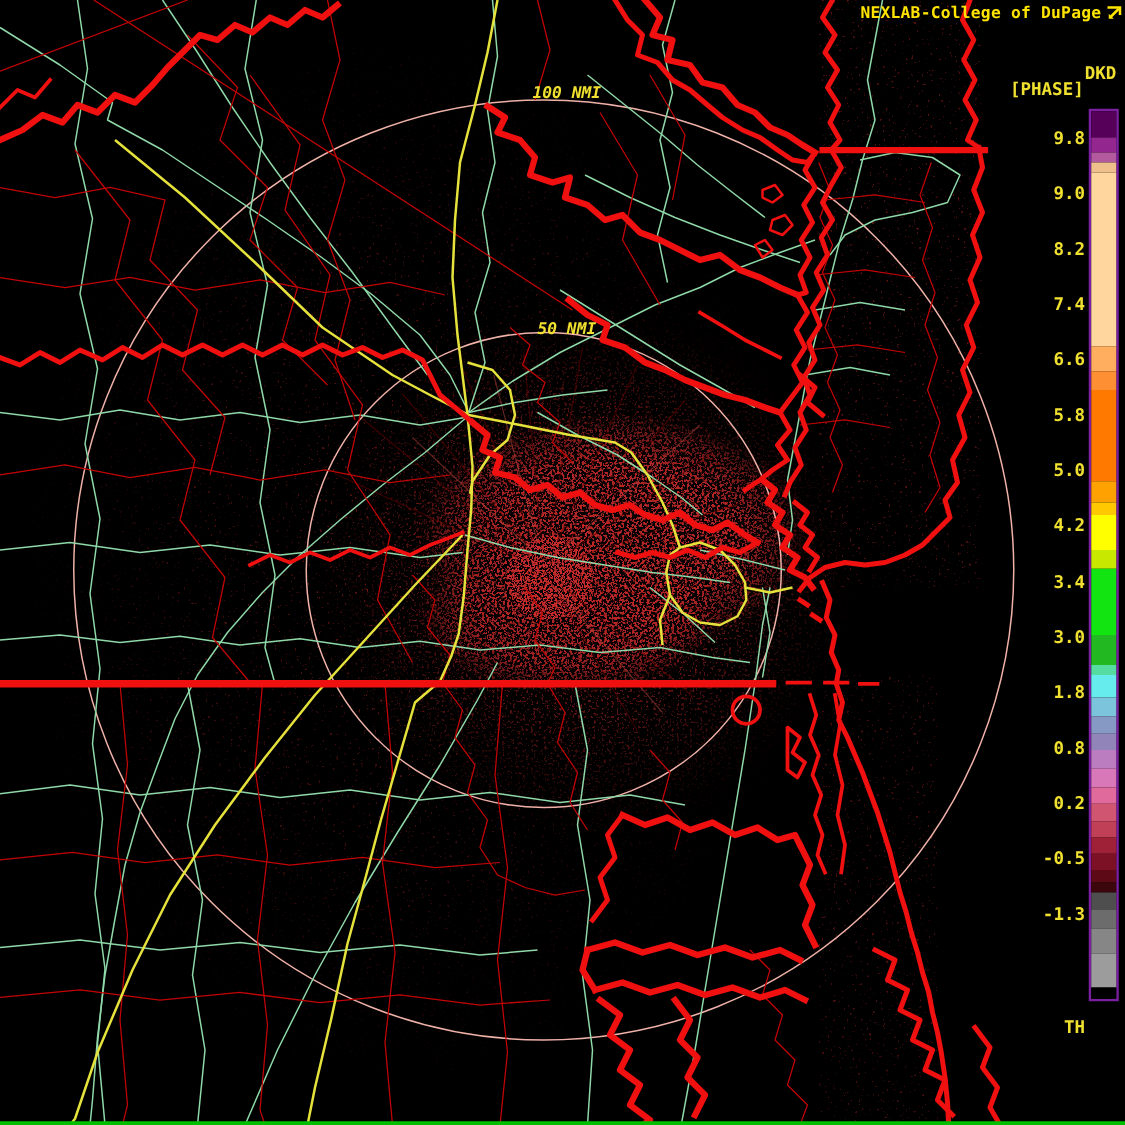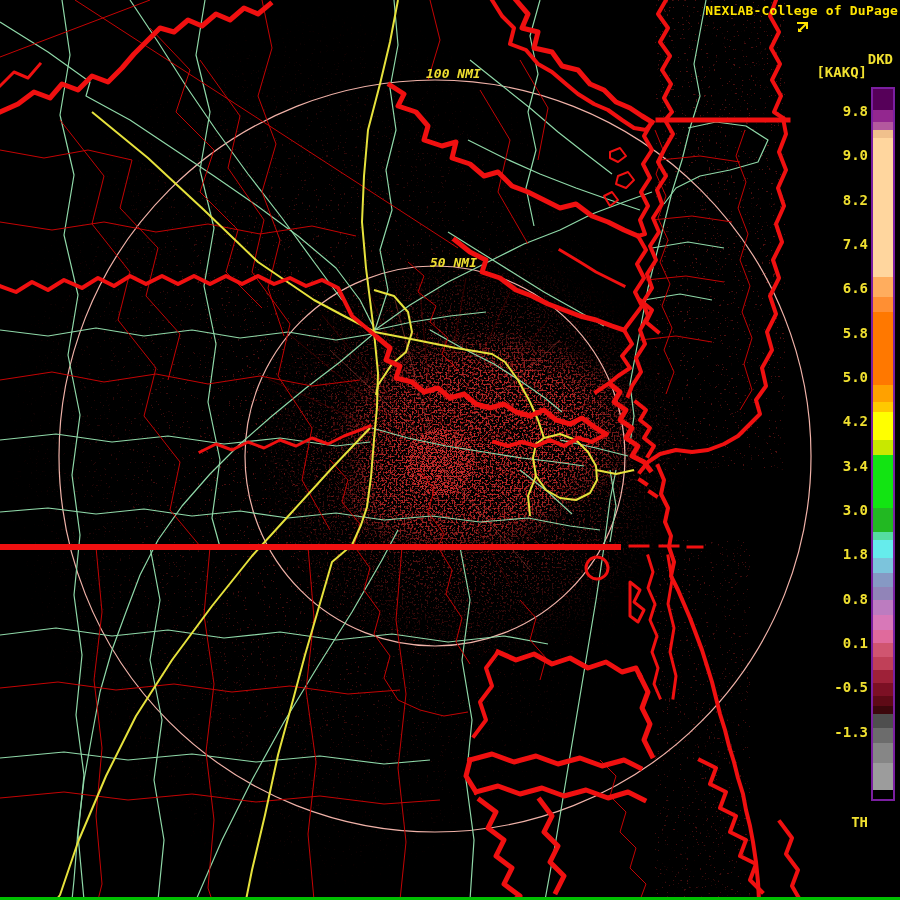--- a/index.html
+++ b/index.html
@@ -1,20 +1,20 @@
 <!DOCTYPE html>
 <html><head>
 <meta charset="utf-8">
 <style>
   html,body{margin:0;padding:0;background:#000;}
   .stage{position:relative;width:900px;height:900px;background:#000;overflow:hidden;
          font-family:"DejaVu Sans Mono","Liberation Mono",monospace;}
   .stage svg.map{position:absolute;left:0;top:0;}
   .hdr{position:absolute;top:3px;right:2px;display:flex;align-items:center;gap:3px;
-       color:#ffe400;font-size:13px;font-weight:bold;letter-spacing:.2px;white-space:nowrap;flex-direction:column;}
+       color:#ffe400;font-size:13px;font-weight:bold;letter-spacing:.2px;white-space:nowrap;}
   .logo{width:14px;height:14px;display:inline-block;}
   .prod-code{position:absolute;top:51px;right:7px;color:#f0e030;font-size:14px;font-weight:bold;}
   .prod-units{position:absolute;top:64px;right:33px;color:#f0e030;font-size:14px;font-weight:bold;}
   .cb-bar{position:absolute;left:871px;top:87px;width:24px;height:714px;box-sizing:border-box;
           border:2px solid #7a1fa0;background:#000;}
   .cb-bar div{width:20px;}
   .cb-ticks{position:absolute;left:790px;top:0;width:78px;height:800px;pointer-events:none;}
   .cb-ticks span{position:absolute;right:0;width:78px;text-align:right;color:#f0e030;
                  font-size:14px;font-weight:bold;}
   .statusbar{position:absolute;left:160px;top:881px;color:#ffc08a;font-size:15px;white-space:pre;}
@@ -218,36 +218,36 @@
   <span class="logo">
     <svg width="14" height="14" viewBox="0 0 14 14">
       <path d="M2,2 H12 V8" fill="none" stroke="#ffe400" stroke-width="2"></path>
       <line x1="11" y1="3" x2="4" y2="10" stroke="#ffe400" stroke-width="2"></line>
       <path d="M3,7 V11 H7 Z" fill="#ffe400"></path>
     </svg>
   </span>
 </div>
 
 <div class="prod-code">DKD</div>
-<div class="prod-units">[KAKQ]</div>
+<div class="prod-units">[PHASE]</div>
 
 <div class="cb-ticks" id="cbTicks">
       <span style="top: 103px;">9.8</span>
       <span style="top: 147.33px;">9.0</span>
       <span style="top: 191.66px;">8.2</span>
       <span style="top: 235.99px;">7.4</span>
       <span style="top: 280.32px;">6.6</span>
       <span style="top: 324.65px; text-align: right;">5.8</span>
       <span style="top: 368.98px;">5.0</span>
       <span style="top: 413.31px;">4.2</span>
       <span style="top: 457.64px;">3.4</span>
       <span style="top: 501.97px;">3.0</span>
       <span style="top: 546.3px;">1.8</span>
       <span style="top: 590.63px;">0.8</span>
-      <span style="top: 634.96px;">0.1</span>
+      <span style="top: 634.96px;">0.2</span>
       <span style="top: 679.29px;">-0.5</span>
       <span style="top: 723.62px;">-1.3</span>
       <span style="top: 814px;">TH</span>
     </div>
 <div class="cb-bar" id="cbBar">
       <div style="height: 21px; background: rgb(86, 0, 89);"></div>
       <div style="height: 12px; background: rgb(147, 39, 143);"></div>
       <div style="height: 8px; background: rgb(179, 89, 158);"></div>
       <div style="height: 8px; background: rgb(240, 192, 140);"></div>
       <div style="height: 139px; background: rgb(255, 214, 158);"></div>

